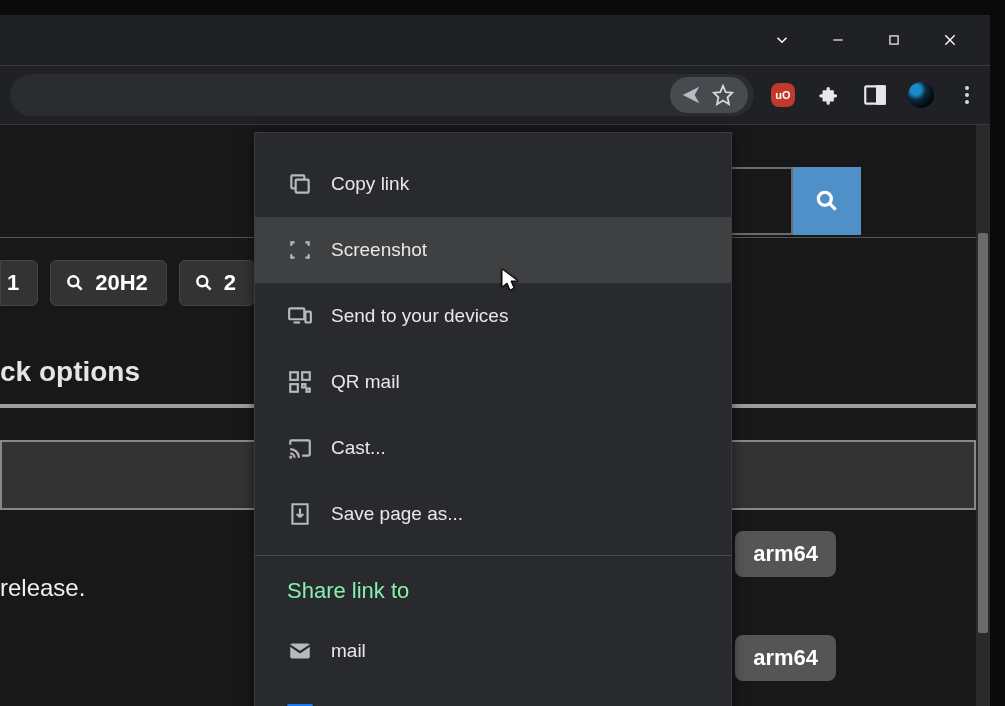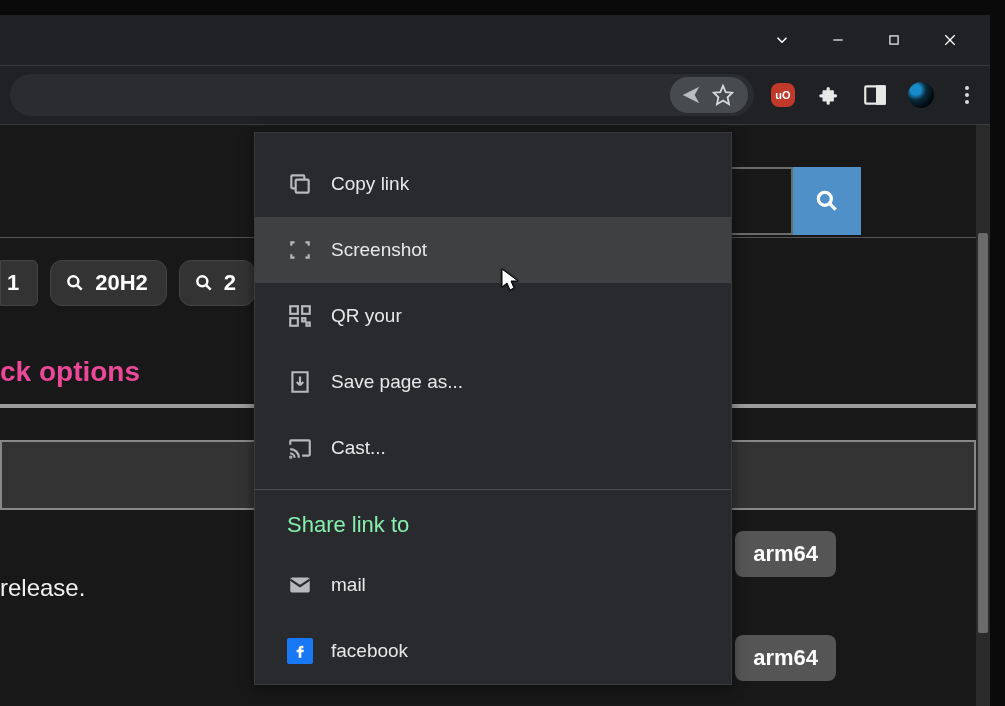--- a/index.html
+++ b/index.html
@@ -114,29 +114,29 @@
   .search-btn svg{width:26px;height:26px;}
 
   .divider1 { border-top: 1px solid #545454; margin-top: 2px; }
 
   .chip-row {
     display:flex; gap:12px; padding: 22px 0 0 0;
   }
   .chip {
     height: 46px; padding: 0 18px 0 14px;
     background: #333333;
-    border: 1px solid #444; border-radius: 12px;
+    border: 1px solid #444; border-radius: 6px;
     display:flex;align-items:center;gap:10px;
     color:#fff;font-weight:700;font-size:22px;
   }
   .chip svg{width:20px;height:20px;}
   .chip.first{ border-radius: 0 6px 6px 0; padding-left:6px;}
 
   .heading {
-    font-size: 28px; font-weight: 800; color:#ec4899;
+    font-size: 28px; font-weight: 800; color:#e5e5e5;
     padding: 50px 0 16px 0;
   }
   .bigdiv { border-top: 4px solid #9c9c9c; }
 
   .panel {
     margin-top: 32px;
     border: 2px solid #888;
     background: #333333;
     height: 70px;
   }
@@ -325,45 +325,55 @@
     <span class="menu-ico">
       <svg viewBox="0 0 24 24" fill="none" stroke="currentColor" stroke-width="2">
           <path d="M4 8V5h3M20 8V5h-3M4 16v3h3M20 16v3h-3"></path>
         </svg>
     </span>
     <span>Screenshot</span>
   </div>
   <div class="menu-item">
     <span class="menu-ico">
       <svg viewBox="0 0 24 24" fill="none" stroke="currentColor" stroke-width="2">
+          <rect x="2" y="5" width="14" height="10" rx="1"></rect>
+          <line x1="6" y1="18" x2="12" y2="18"></line>
+          <rect x="17" y="8" width="5" height="10" rx="1"></rect>
+        </svg>
+    </span>
+    <span>Send to your devices</span>
+  </div>
+  <div class="menu-item">
+    <span class="menu-ico">
+      <svg viewBox="0 0 24 24" fill="none" stroke="currentColor" stroke-width="2">
           <rect x="3" y="3" width="7" height="7"></rect>
           <rect x="14" y="3" width="7" height="7"></rect>
           <rect x="3" y="14" width="7" height="7"></rect>
           <rect x="14" y="14" width="3" height="3"></rect>
           <rect x="18" y="18" width="3" height="3"></rect>
         </svg>
     </span>
-    <span>QR your</span>
-  </div>
-  <div class="menu-item">
-    <span class="menu-ico">
-      <svg viewBox="0 0 24 24" fill="none" stroke="currentColor" stroke-width="2">
-          <path d="M5 3h14v18H5zM12 7v8m0 0l-3-3m3 3l3-3"></path>
-        </svg>
-    </span>
-    <span>Save page as...</span>
+    <span>QR mail</span>
   </div>
   <div class="menu-item">
     <span class="menu-ico">
       <svg viewBox="0 0 24 24" fill="none" stroke="currentColor" stroke-width="2">
           <path d="M3 17a4 4 0 0 1 4 4M3 13a8 8 0 0 1 8 8M3 9V6a1 1 0 0 1 1-1h16a1 1 0 0 1 1 1v12a1 1 0 0 1-1 1h-6"></path>
           <circle cx="3.5" cy="20.5" r=".5" fill="currentColor"></circle>
         </svg>
     </span>
     <span>Cast...</span>
+  </div>
+  <div class="menu-item">
+    <span class="menu-ico">
+      <svg viewBox="0 0 24 24" fill="none" stroke="currentColor" stroke-width="2">
+          <path d="M5 3h14v18H5zM12 7v8m0 0l-3-3m3 3l3-3"></path>
+        </svg>
+    </span>
+    <span>Save page as...</span>
   </div>
 
   <div class="menu-sep"></div>
   <div class="share-heading">Share link to</div>
 
   <div class="menu-item">
     <span class="menu-ico">
       <svg viewBox="0 0 24 24" fill="#b7b9bc">
           <rect x="3" y="5" width="18" height="14" rx="2"></rect>
           <path d="M3 7l9 6 9-6" fill="none" stroke="#292a2d" stroke-width="2"></path>

